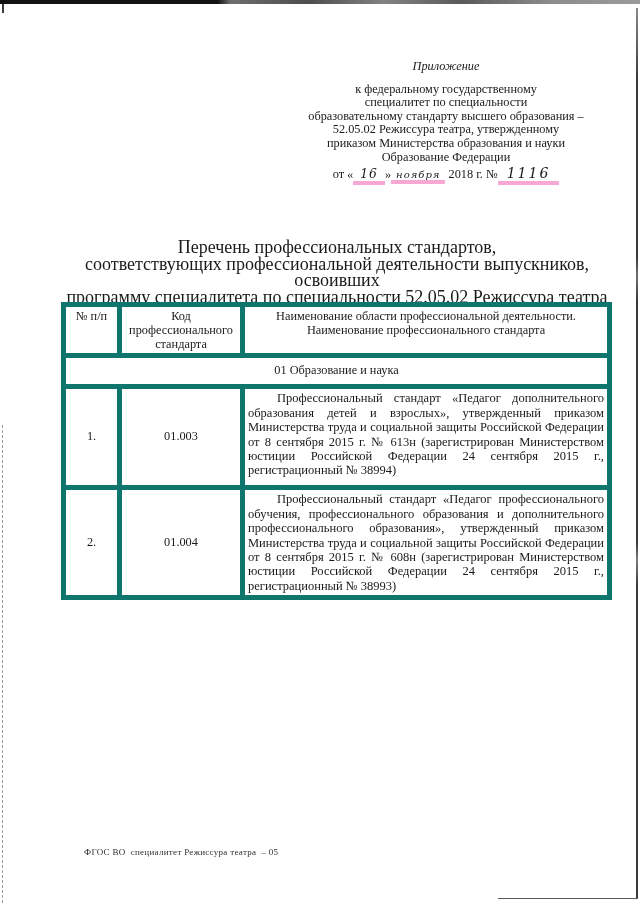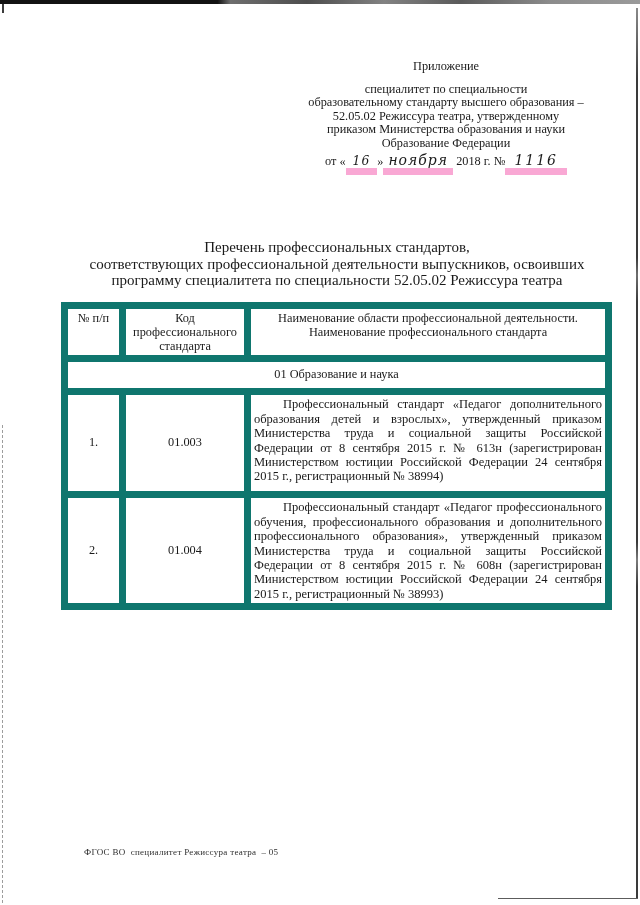--- a/index.html
+++ b/index.html
@@ -35,42 +35,42 @@
   }
   .scan-bottom {
     position: absolute; top: 898px; left: 498px; width: 140px; height: 1px; background: #5c5c5c;
   }
 
   
   .appendix {
     position: absolute; top: 60px; right: 44px; width: 300px;
     text-align: center; font-size: 12.3px; line-height: 13.6px;
   }
-  .appendix-label { margin-bottom: 9px; }
+  .appendix-label { margin-bottom: 9px; font-style: italic; }
   .date-line { margin-top: 3px; font-size: 12.3px; white-space: nowrap; }
   .hw { font-style: italic; font-family: "DejaVu Serif", serif; }
-  .u  { border-bottom: 7px solid #f9a8d4; }
+  .u  { border-bottom: 4px solid #f9a8d4; }
   .hw-day   { padding: 0 7px; letter-spacing: 1px; }
-  .hw-month { padding: 0 5px; font-size: 14px; letter-spacing: 1px; }
+  .hw-month { padding: 0 5px; font-size: 10px; letter-spacing: 1px; }
   .hw-num   { padding: 0 9px; font-size: 14px; letter-spacing: 2px; }
 
   
   .doc-title {
     position: absolute; top: 239px; left: 64px; width: 546px;
-    text-align: center; font-size: 15px; line-height: 16.6px;
+    text-align: center; font-size: 18px; line-height: 16.6px;
   }
 
   
   .standards-table {
     position: absolute; top: 302px; left: 61px; width: 551px;
     border-collapse: collapse; table-layout: fixed;
     font-size: 12.3px; line-height: 13.8px;
   }
   .standards-table th, .standards-table td {
-    border: 7px solid #0f766e; padding: 2px 3px; font-weight: normal;
+    border: 5px solid #0f766e; padding: 2px 3px; font-weight: normal;
     overflow: hidden;
   }
   .col-num  { width: 45px; }
   .col-code { width: 112px; margin-left: 32px; }
   .standards-table thead th { height: 40px; text-align: center; vertical-align: top; padding-top: 3px; }
   .section-cell { height: 22px; text-align: center; vertical-align: middle; }
   .cell-mid { text-align: center; vertical-align: middle; }
   .cell-desc {
     text-align: justify; vertical-align: top;
     padding: 3px 5px 3px 6px; text-indent: 29px;
@@ -91,20 +91,21 @@
 <div class="page">
 
   <div class="scan-top"></div>
   <div class="scan-tick"></div>
   <div class="scan-right"></div>
   <div class="scan-left"></div>
   <div class="scan-bottom"></div>
 
   <div class="appendix">
     <div class="appendix-label">Приложение</div>
+    <div>к федеральному государственному</div>
     <div>специалитет по специальности</div>
     <div>образовательному стандарту высшего образования –</div>
     <div>52.05.02 Режиссура театра, утвержденному</div>
     <div>приказом Министерства образования и науки</div>
     <div>Образование Федерации</div>
     <div class="date-line"><span>от «</span><span class="hw u hw-day">16</span><span>»</span><span class="hw u hw-month">ноября</span><span> 2018 г. №</span><span class="hw u hw-num">1116</span></div>
   </div>
 
   <div class="doc-title">
     <div>Перечень профессиональных стандартов,</div>

